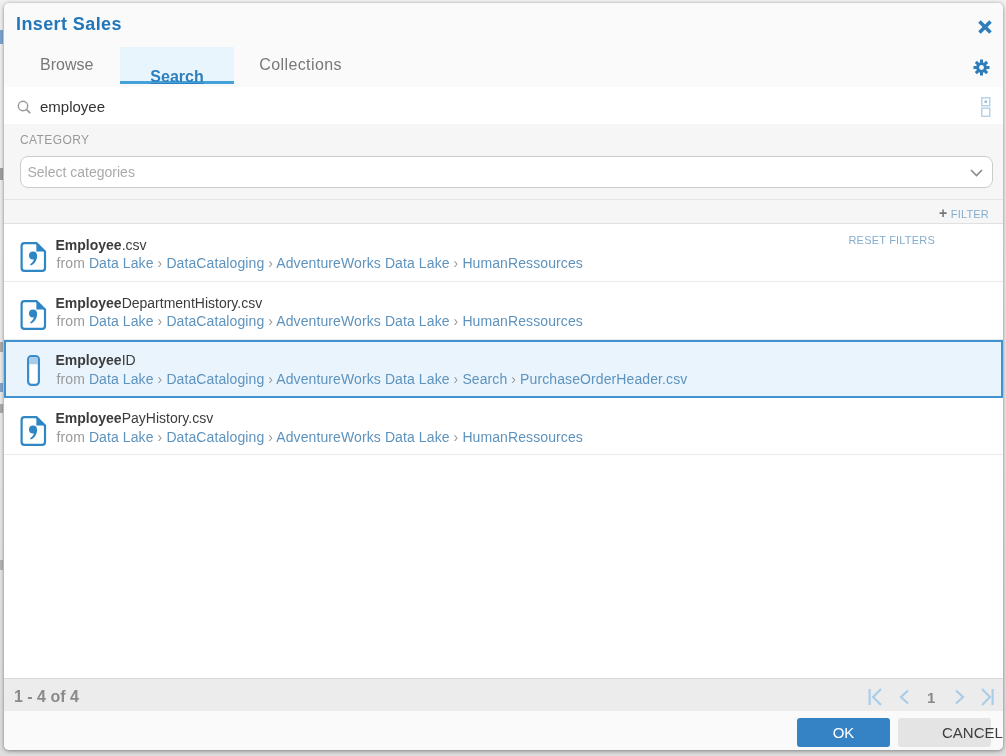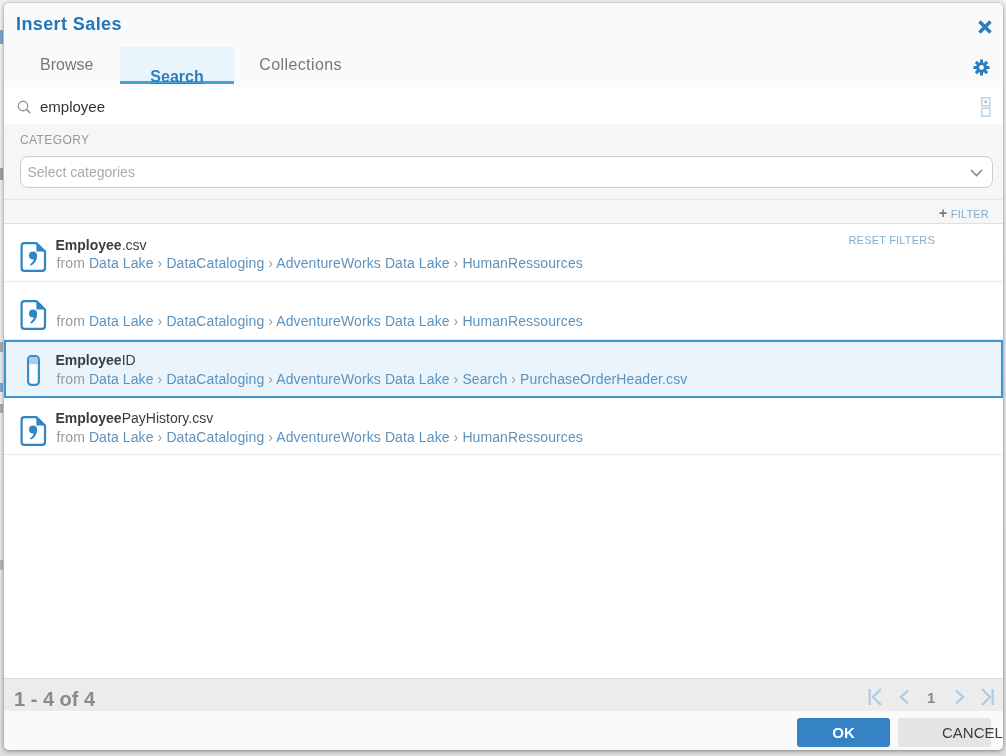--- a/index.html
+++ b/index.html
@@ -45,26 +45,26 @@
   .row .rtitle { position:absolute; left:51.5px; top:12.5px; font-size:14px; color:#3c3c3c; }
   .row .rtitle b { font-weight:bold; }
   .row .rsub { position:absolute; left:52.5px; top:31px; font-size:14px; letter-spacing:0.1px; color:#9a9a9a; }
   .row .rsub a { color:#5e93be; text-decoration:none; }
   .row.sel { background:#e9f4fc; border:2px solid #3f93cf; }
   .row.sel .ricon { left:21px; top:13.6px; }
   .row.sel .rtitle { left:49.5px; top:10.5px; }
   .row.sel .rsub { left:50.5px; top:29px; }
   
   #pager { position:absolute; left:0; top:675px; width:100%; height:33px; background:#ececec; border-top:1px solid #d8d8d8; }
-  #count { position:absolute; left:10px; top:8.5px; font-size:20px; font-weight:bold; color:#8a8a8a; }
+  #count { position:absolute; left:10px; top:8.5px; font-size:16px; font-weight:bold; color:#8a8a8a; }
   #pagicons { position:absolute; left:862px; top:8px; }
   
   #footer { position:absolute; left:0; top:708px; width:100%; height:39px; background:#fafafa; }
   .btn { position:absolute; top:7px; width:93px; height:29px; border-radius:3px; font-size:15px; text-align:center; line-height:29px; }
-  #okbtn { right:113px; background:#3583c5; color:#fff;font-weight:bold; }
+  #okbtn { right:113px; background:#3583c5; color:#fff; }
   #cancelbtn { right:12px; background:#e4e4e4; color:#3d3d3d;padding-left:44px; }
 </style>
 </head>
 <body>
 <div style="position:absolute;left:0;top:30px;width:3px;height:14px;background:#7aa3cf;"></div>
 <div style="position:absolute;left:0;top:168px;width:3px;height:12px;background:#a0a0a0;"></div>
 <div style="position:absolute;left:0;top:342px;width:3px;height:10px;background:#ababab;"></div>
 <div style="position:absolute;left:0;top:383px;width:3px;height:9px;background:#84a5c8;"></div>
 <div style="position:absolute;left:0;top:404px;width:3px;height:9px;background:#aaa;"></div>
 <div style="position:absolute;left:0;top:560px;width:3px;height:10px;background:#b5b5b5;"></div>
@@ -132,20 +132,21 @@
       <div class="rtitle"><b>Employee</b>.csv</div>
       <div class="rsub">from <a>Data Lake</a> › <a>DataCataloging</a> › <a>AdventureWorks Data Lake</a> › <a>HumanRessources</a></div>
     </div>
     <div class="row">
       <svg class="ricon" width="27" height="30" viewBox="0 0 27 30">
         <path d="M16.4 1.1 H4.4 Q1.6 1.1 1.6 3.9 V26.1 Q1.6 28.9 4.4 28.9 H22.2 Q25 28.9 25 26.1 V9.5 Z" fill="none" stroke="#2e86c4" stroke-width="2.2" stroke-linejoin="round"></path>
         <path d="M16.4 1.1 L25 9.5 L16.4 9.5 Z" fill="#2e86c4"></path>
         <circle cx="13" cy="13.6" r="4" fill="#2e86c4"></circle>
         <path d="M16.9 12.4 c0.7 5 -1.7 8.9 -6 11.2 l-0.9 -1.1 c3 -2.1 4.4 -4.8 4.3 -8.3 z" fill="#2e86c4"></path>
       </svg>
+      <div class="rtitle"><b>Employee</b>DepartmentHistory.csv</div>
       <div class="rsub">from <a>Data Lake</a> › <a>DataCataloging</a> › <a>AdventureWorks Data Lake</a> › <a>HumanRessources</a></div>
     </div>
     <div class="row sel">
       <svg class="ricon" width="13" height="31" viewBox="0 0 13 31">
         <rect x="1.1" y="1.1" width="10.8" height="28.8" rx="3.5" fill="#fff" stroke="#3a8bc9" stroke-width="2.2"></rect>
         <path d="M2 4.3 Q2 2 4.3 2 H8.7 Q11 2 11 4.3 V9.3 H2 Z" fill="#a9cde9"></path>
       </svg>
       <div class="rtitle"><b>Employee</b>ID</div>
       <div class="rsub">from <a>Data Lake</a> › <a>DataCataloging</a> › <a>AdventureWorks Data Lake</a> › <a>Search</a> › <a>PurchaseOrderHeader.csv</a></div>
     </div>

